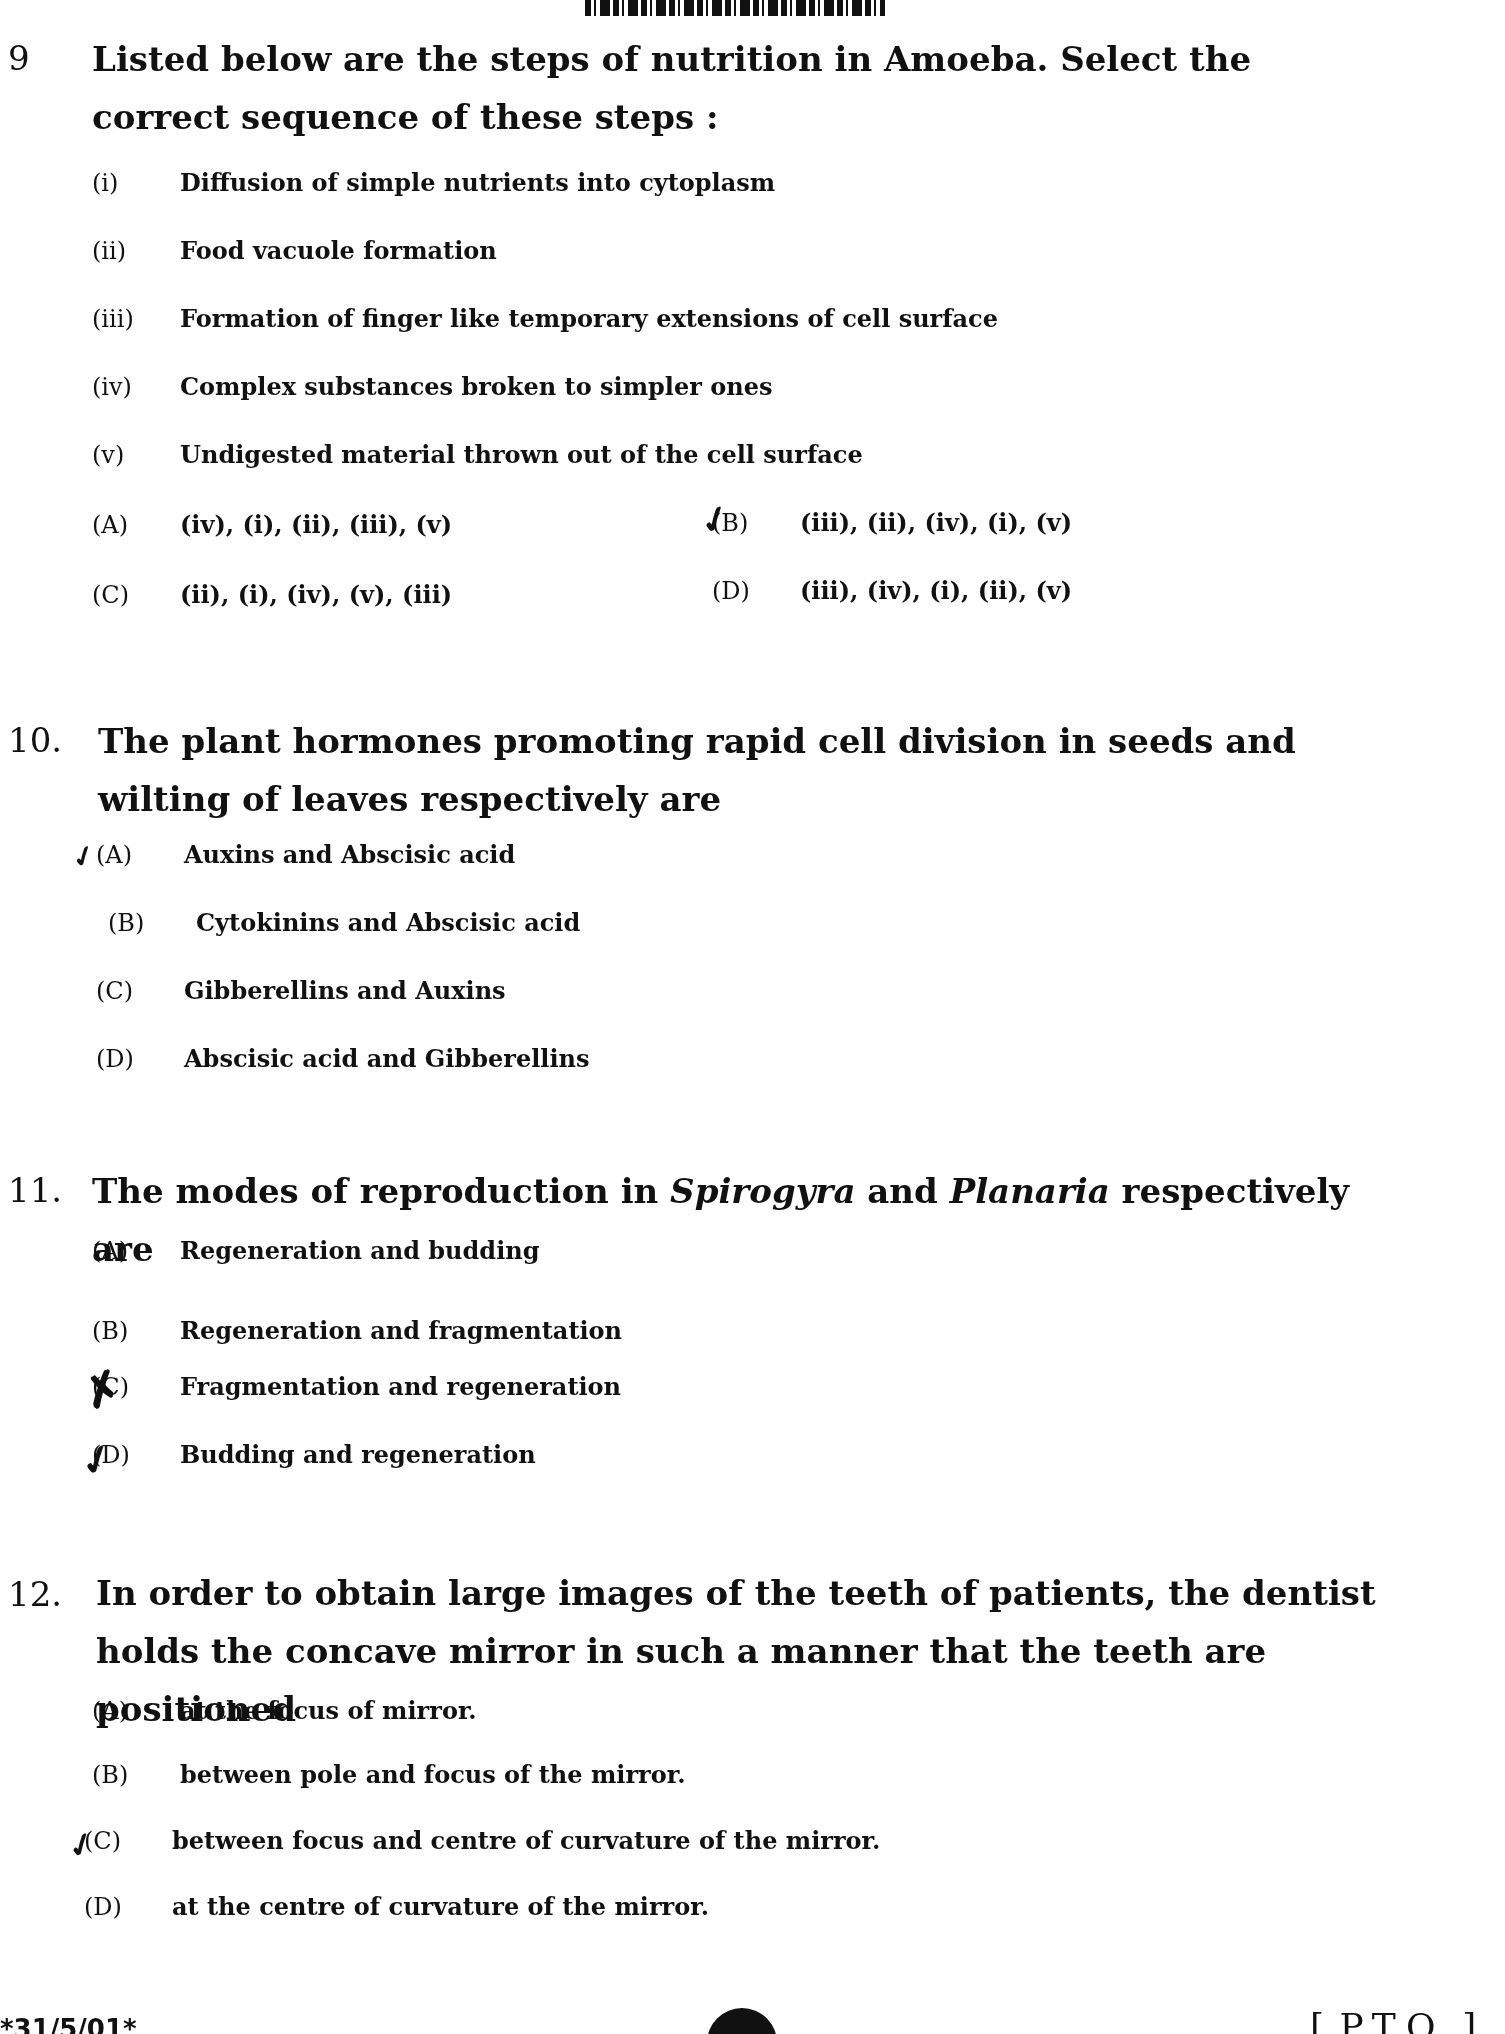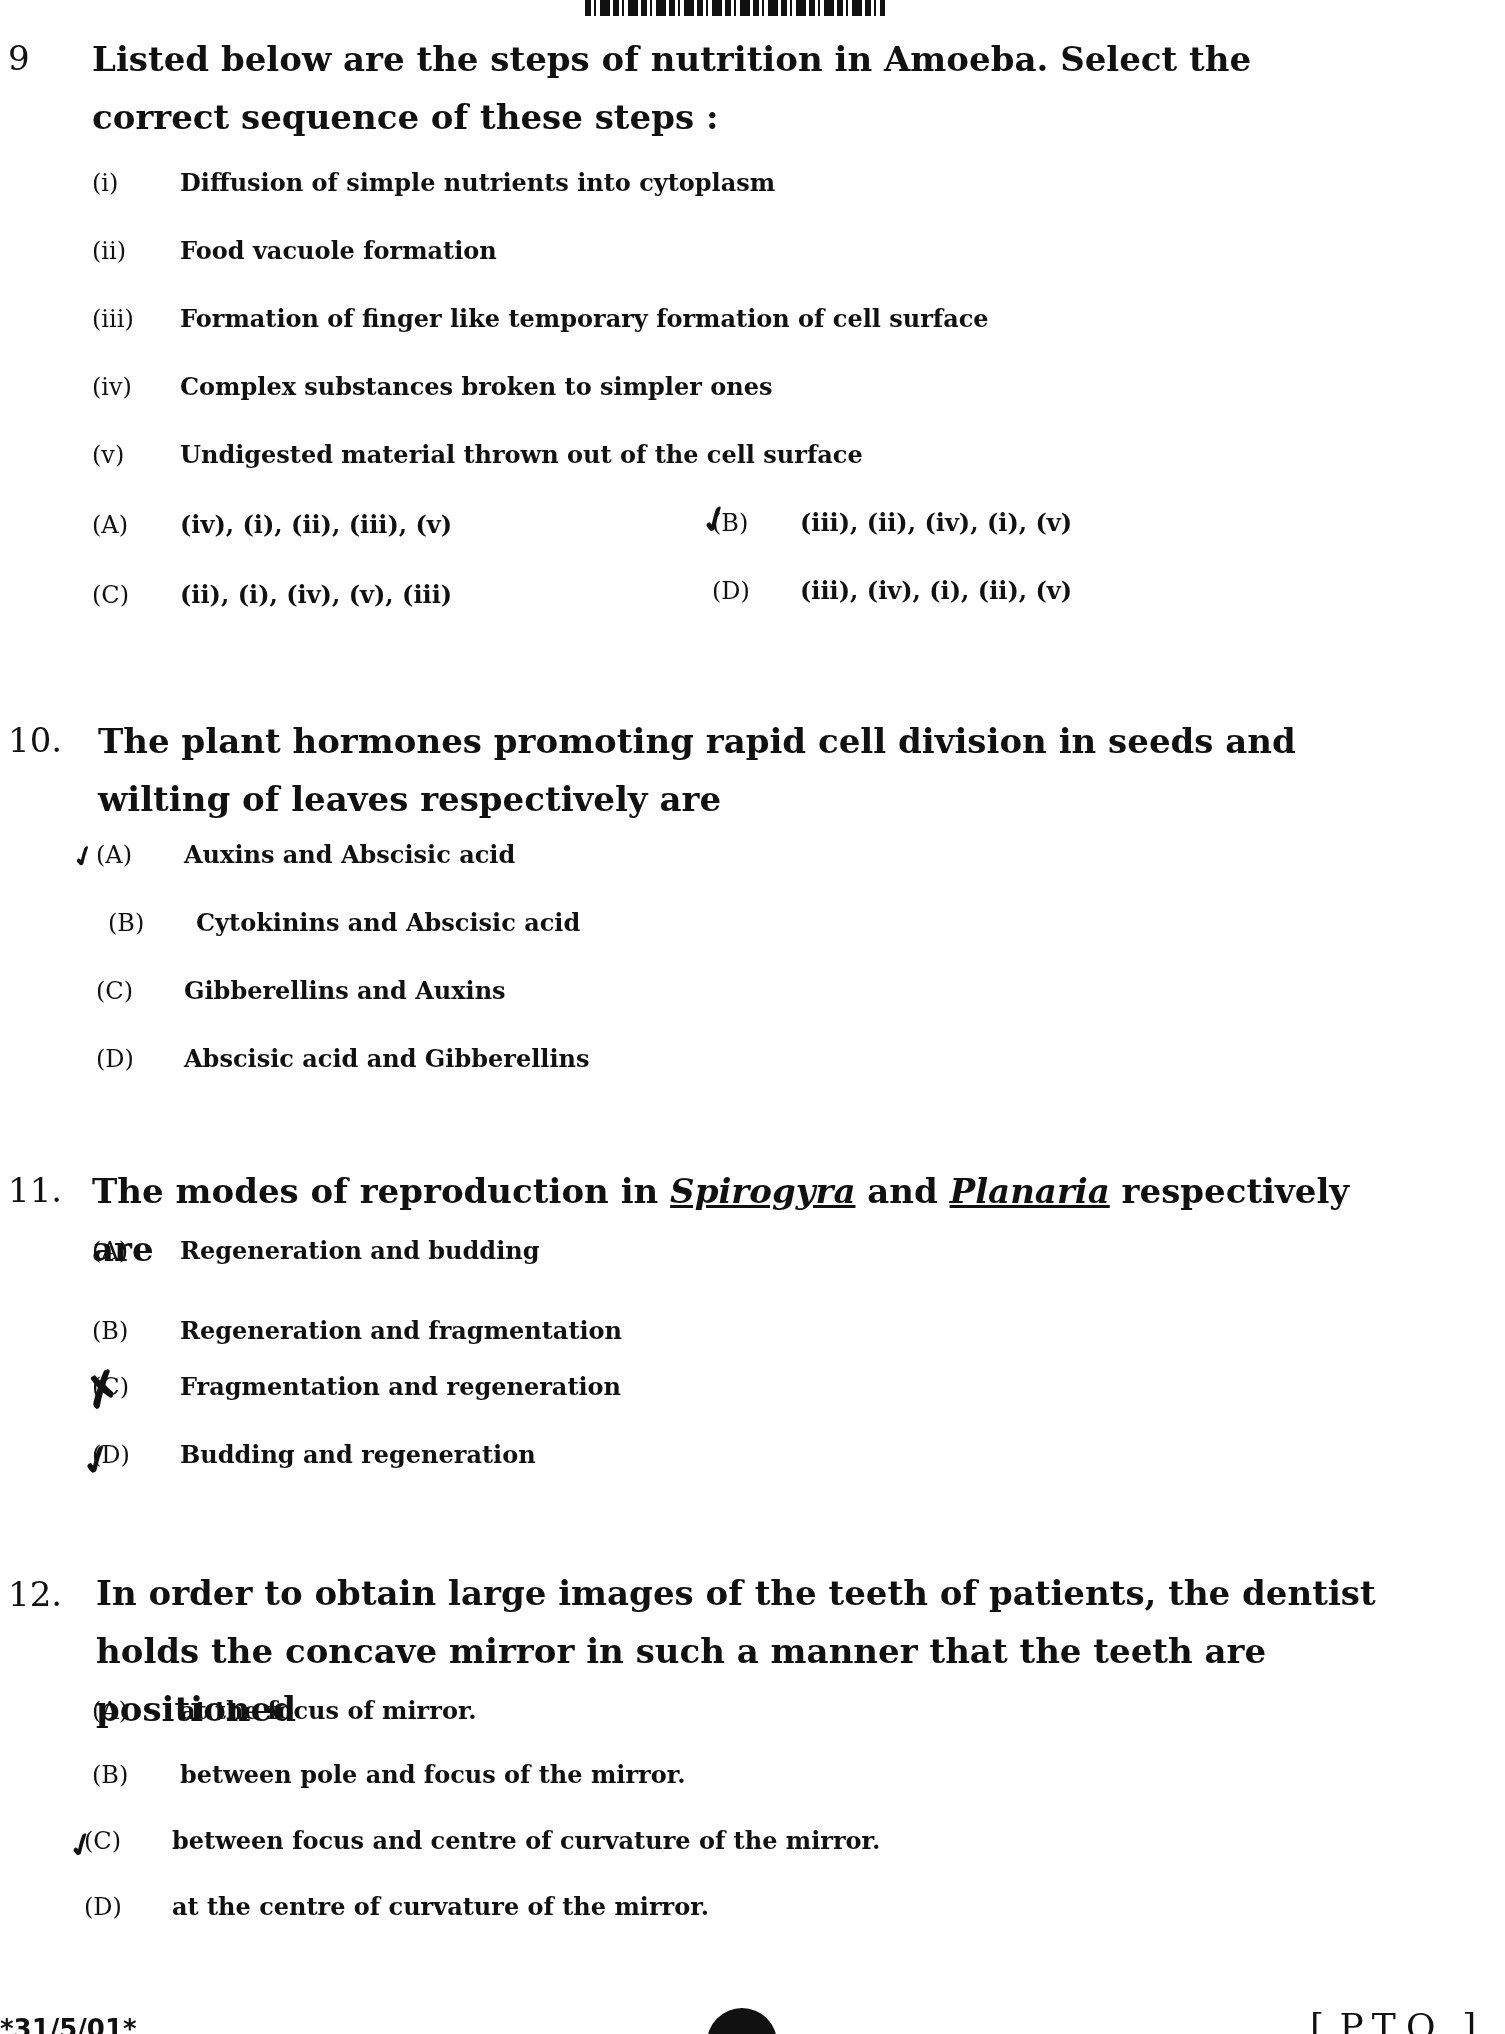--- a/index.html
+++ b/index.html
@@ -13,36 +13,36 @@
     background: repeating-linear-gradient(90deg, #111 0 6px, #fff 6px 9px, #111 9px 11px, #fff 11px 15px, #111 15px 25px, #fff 25px 28px);
   }
   .q { position: absolute; left: 0; width: 1505px; }
   .qnum { position: absolute; left: 8px; font-size: 34px; font-weight: normal; }
   .qtext { position: absolute; left: 92px; width: 1300px; font-size: 34px; line-height: 58px; }
   .opt { position: absolute; font-size: 24px; white-space: nowrap; }
   .opt .lab { display: inline-block; width: 88px; font-weight: normal; }
   .opt .txt { font-weight: bold; }
   .roman { font-weight: normal; }
   .mark { position: absolute; color: #111; font-size: 36px; font-weight: bold; transform: rotate(-20deg); }
-  .u { text-decoration: underline; font-style: italic; }
+  .u { font-style: italic; }
   .footer-left { position: absolute; left: 0; top: 2014px; font-size: 26px; font-family: "DejaVu Sans", sans-serif; font-weight: bold; }
   .footer-mid { position: absolute; left: 707px; top: 2008px; width: 70px; height: 70px; border-radius: 50%; background: #111; }
   .footer-right { position: absolute; left: 1310px; top: 2006px; font-size: 36px; font-weight: normal; letter-spacing: 2px; }
 </style>
 </head>
 <body>
 
 <div class="barcode"></div>
 
 <div class="q" style="top:20px;">
   <span class="qnum" style="top:18px;">9</span>
   <div class="qtext" style="top:10px;">Listed below are the steps of nutrition in Amoeba. Select the correct sequence of these steps :</div>
   <div class="opt" style="left:92px; top:148px;"><span class="lab">(i)</span><span class="txt">Diffusion of simple nutrients into cytoplasm</span></div>
   <div class="opt" style="left:92px; top:216px;"><span class="lab">(ii)</span><span class="txt">Food vacuole formation</span></div>
-  <div class="opt" style="left:92px; top:284px;"><span class="lab">(iii)</span><span class="txt">Formation of finger like temporary formation of cell surface</span></div>
+  <div class="opt" style="left:92px; top:284px;"><span class="lab">(iii)</span><span class="txt">Formation of finger like temporary extensions of cell surface</span></div>
   <div class="opt" style="left:92px; top:352px;"><span class="lab">(iv)</span><span class="txt">Complex substances broken to simpler ones</span></div>
   <div class="opt" style="left:92px; top:420px;"><span class="lab">(v)</span><span class="txt">Undigested material thrown out of the cell surface</span></div>
   <div class="opt" style="left:92px; top:490px;"><span class="lab">(A)</span><span class="txt roman">(iv), (i), (ii), (iii), (v)</span></div>
   <div class="opt" style="left:712px; top:488px;"><span class="lab">(B)</span><span class="txt roman">(iii), (ii), (iv), (i), (v)</span></div>
   <span class="mark" style="left:700px; top:478px;">✓</span>
   <div class="opt" style="left:92px; top:560px;"><span class="lab">(C)</span><span class="txt roman">(ii), (i), (iv), (v), (iii)</span></div>
   <div class="opt" style="left:712px; top:556px;"><span class="lab">(D)</span><span class="txt roman">(iii), (iv), (i), (ii), (v)</span></div>
 </div>
 
 <div class="q" style="top:700px;">

